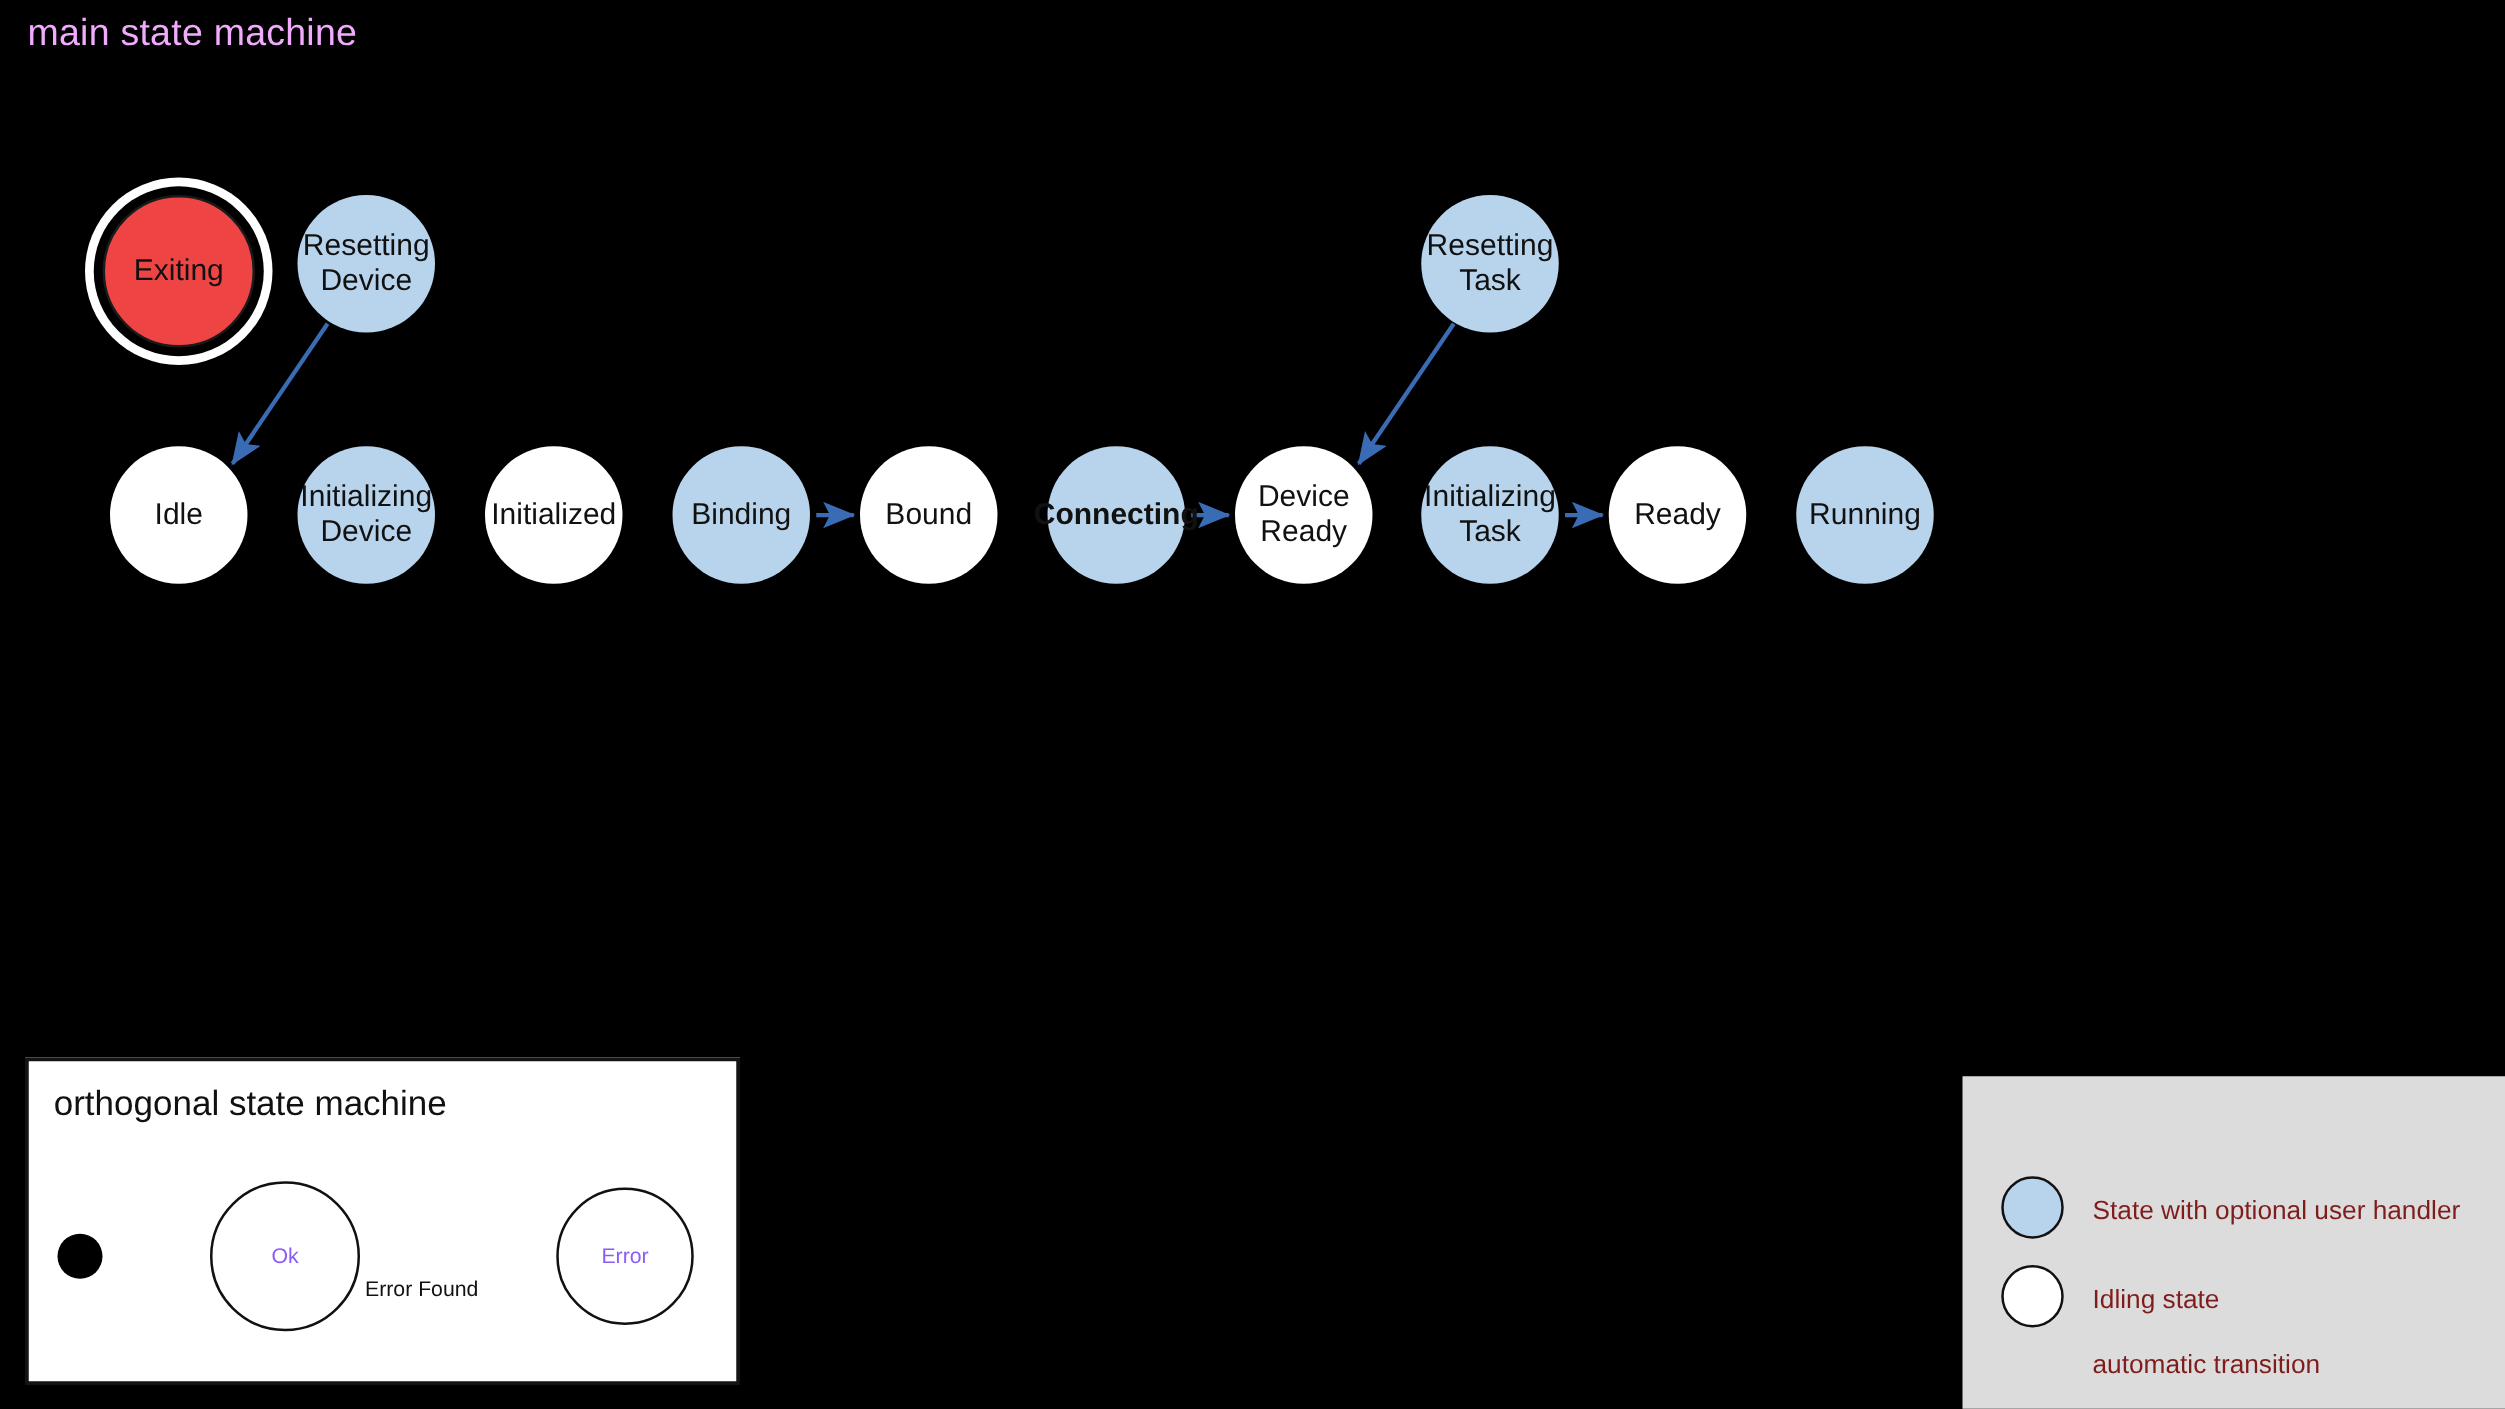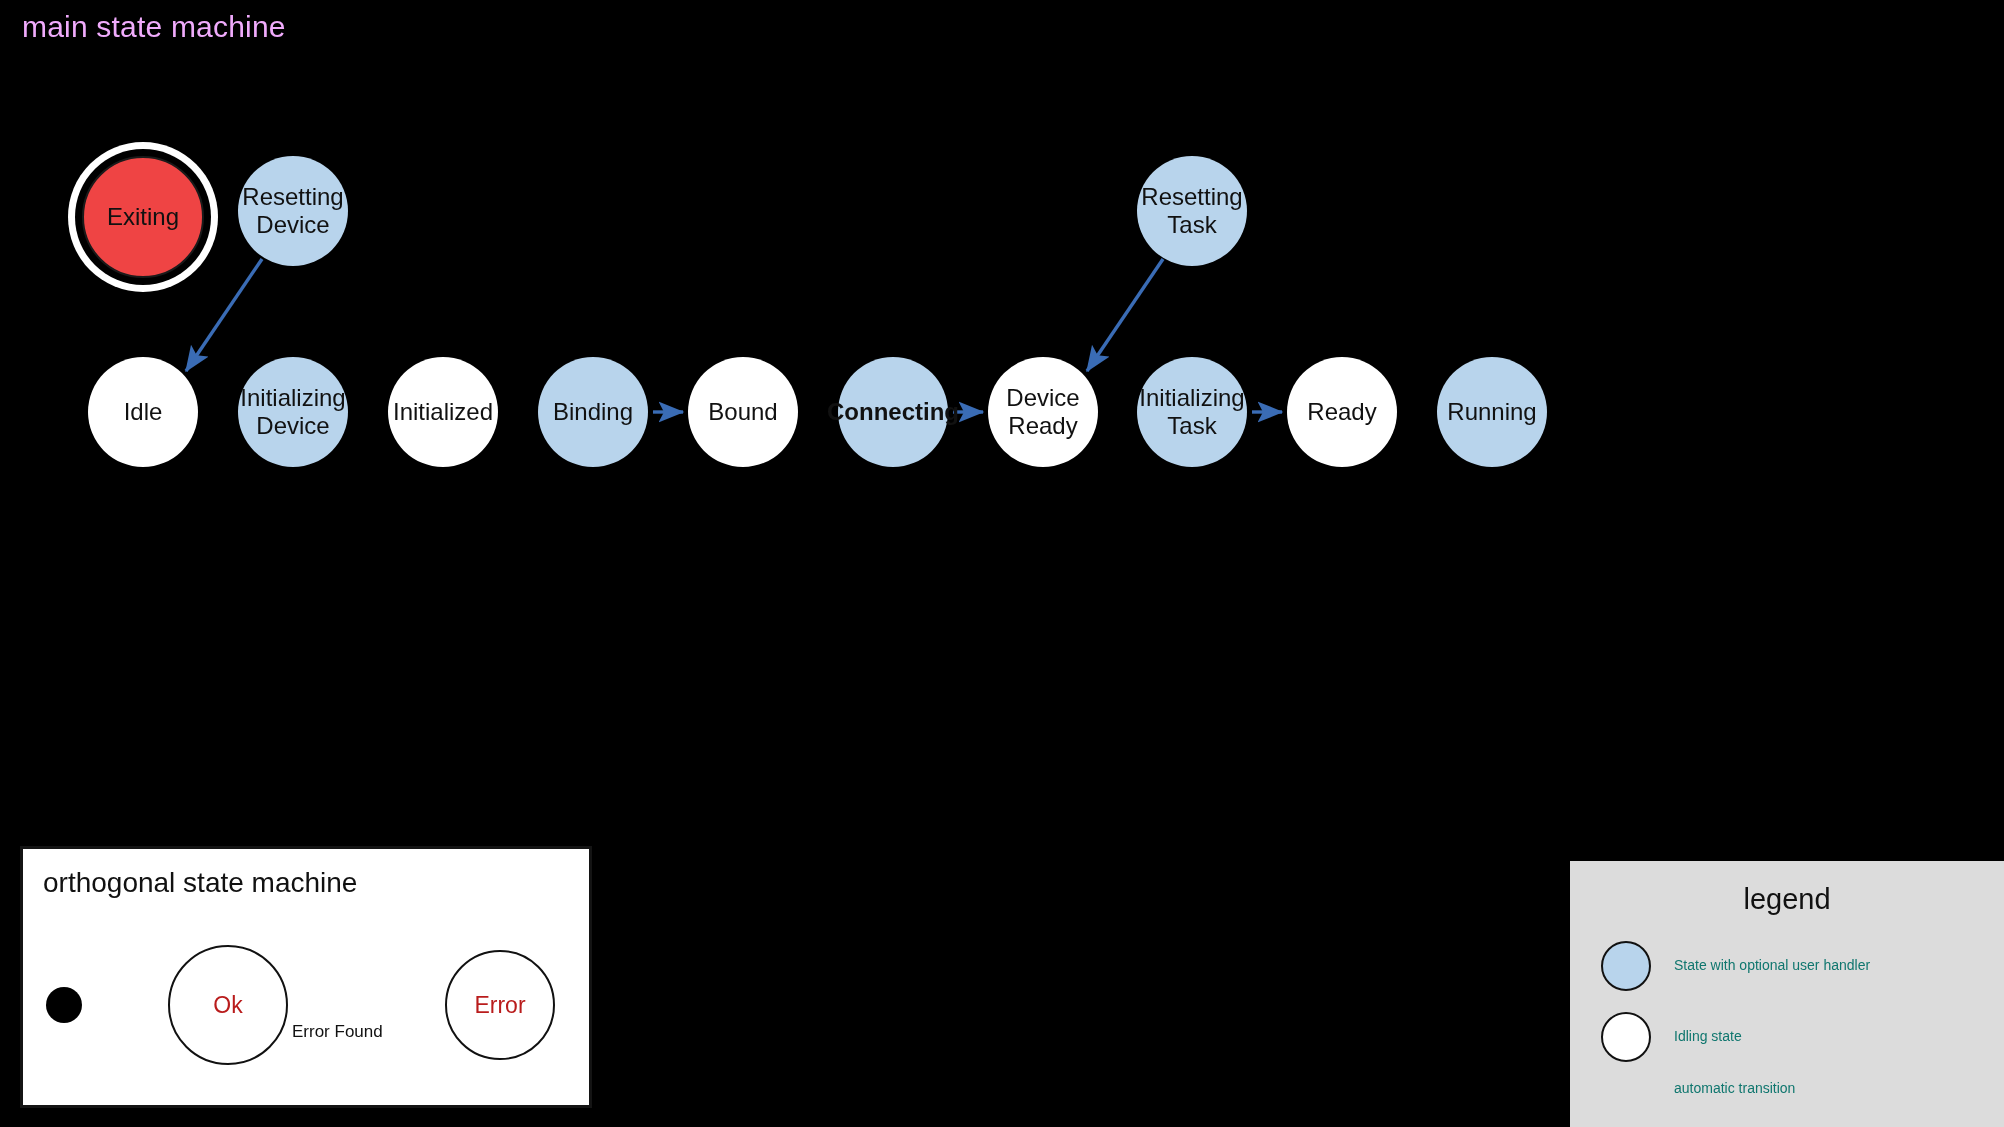--- a/index.html
+++ b/index.html
@@ -13,31 +13,31 @@
         font-size:24px;color:#111111;box-sizing:border-box;}
   .node .lbl{pointer-events:none;white-space:pre-line;}
   .node.blue{background:#b8d4ec;}
   .node.white{background:#ffffff;}
   .node.final{background:#ef4444;border:2px solid #1a1a1a;
               box-shadow:0 0 0 7px #000, 0 0 0 14px #ffffff;}
   .panel-ortho{position:absolute;background:#ffffff;border:3px solid #141414;
                box-sizing:border-box;}
   .panel-ortho .ptitle{position:absolute;left:20px;top:18px;font-size:28px;color:#111;}
   .onode{position:absolute;border-radius:50%;background:#ffffff;border:2px solid #111;
-         display:flex;align-items:center;justify-content:center;font-size:23px;color:#b91c1c;
+         display:flex;align-items:center;justify-content:center;font-size:17px;color:#8b5cf6;
          box-sizing:border-box;}
   .odot{position:absolute;border-radius:50%;background:#000;}
   .olabel{position:absolute;font-size:17px;color:#111;white-space:nowrap;}
   .panel-legend{position:absolute;background:#dcdcdc;box-sizing:border-box;}
   .legend-title{position:absolute;width:100%;text-align:center;font-size:29px;color:#111;}
   .lg-swatch{position:absolute;width:50px;height:50px;border-radius:50%;
              border:2px solid #111;box-sizing:border-box;}
   .lg-swatch.blue{background:#b8d4ec;}
   .lg-swatch.white{background:#ffffff;}
-  .lg-text{position:absolute;font-size:14px;color:#0f766e;white-space:nowrap;}
+  .lg-text{position:absolute;font-size:21px;color:#7f1d1d;white-space:nowrap;}
 </style>
 </head>
 <body>
 
 <svg id="canvas" viewBox="0 0 2004 1127" xmlns="http://www.w3.org/2000/svg">
   <defs>
     <marker id="arrow-blue" markerWidth="9" markerHeight="9" refX="7.2" refY="3.1" orient="auto" markerUnits="strokeWidth">
       <path d="M0,0 L7.6,3.1 L0,6.2 L1.6,3.1 z" fill="#3a6cb5"></path>
     </marker>
     <marker id="arrow-black" markerWidth="9" markerHeight="9" refX="7.2" refY="3.1" orient="auto" markerUnits="strokeWidth">
@@ -121,21 +121,20 @@
 <div class="odot" style="left:46px;top:987px;width:36px;height:36px;"></div>
 <div class="onode" style="left:168px;top:945px;width:120px;height:120px;">
   <span>Ok</span>
 </div>
 <div class="onode" style="left:445px;top:950px;width:110px;height:110px;">
   <span>Error</span>
 </div>
 <div class="olabel" style="left:292px;top:1022px;">Error Found</div>
 
 <div class="panel-legend" style="left:1570px;top:861px;width:434px;height:266px;">
-  <div class="legend-title" style="top:22px;">legend</div>
 
   <div class="lg-swatch blue" style="left:31px;top:80px;"></div>
   <div class="lg-text" style="left:104px;top:96px;">State with optional user handler</div>
 
   <div class="lg-swatch white" style="left:31px;top:151px;"></div>
   <div class="lg-text" style="left:104px;top:167px;">Idling state</div>
 
   <div class="lg-text" style="left:104px;top:219px;">automatic transition</div>
 </div>
 

